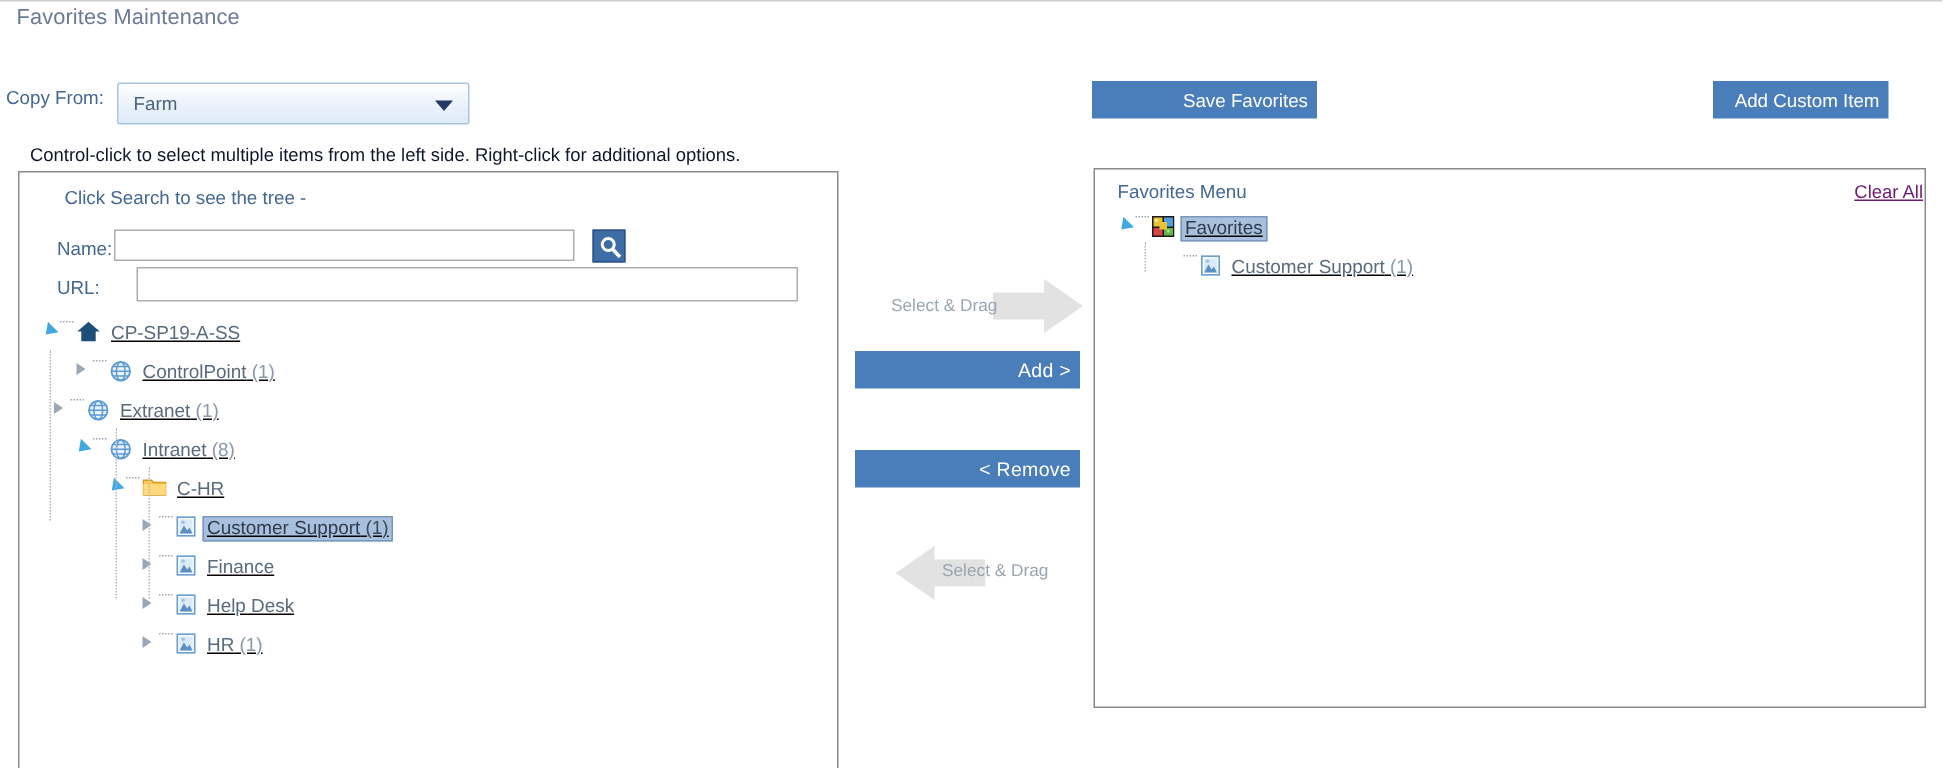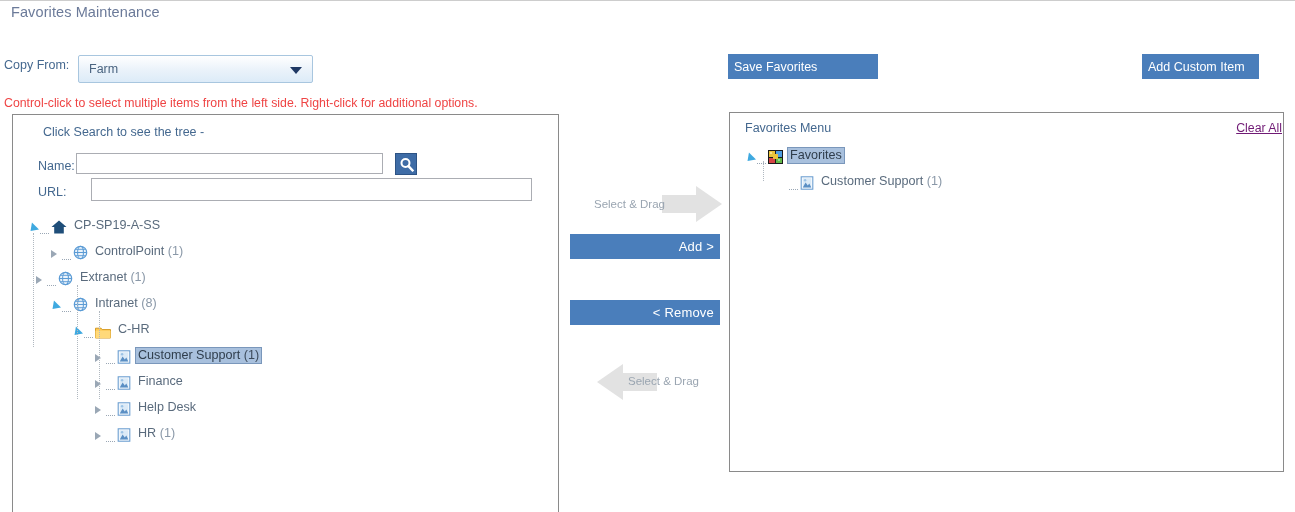--- a/index.html
+++ b/index.html
@@ -64,23 +64,23 @@
     right: 10px; top: 11px;
     width: 0; height: 0;
     border-left: 6px solid transparent;
     border-right: 6px solid transparent;
     border-top: 7px solid #1f3864;
   }
 
   
   .hint {
     position: absolute;
-    left: 4px; top: 96px;
+    left: 20px; top: 96px;
     font-size: 12.3px;
-    color: #ef4444;
+    color: #0f172a;
     white-space: nowrap;
   }
 
   
   .panel {
     position: absolute;
     box-sizing: border-box;
     border: 1px solid #8a8a8a;
     background: #ffffff;
   }
@@ -141,22 +141,23 @@
     cursor: pointer;
   }
   .search-btn svg { position: absolute; left: 3px; top: 3px; }
 
   
   .tree { position: absolute; left: 0; top: 0; }
   .tnode {
     position: absolute;
     height: 20px;
     display: flex;
-    align-items: flex-end;
-    white-space: nowrap;
+    align-items: flex-start;
+    white-space: nowrap;
+    text-decoration: underline;
   }
   .tlabel {
     font-size: 12.6px;
     color: #5a6b7d;
     padding: 1px 3px 2px 3px;
     white-space: nowrap;
   }
   .tlabel.sel {
     background: #a8c0dd;
     color: #2f3d4c;
@@ -246,21 +247,21 @@
   #add-btn    { left: 570px; top: 234px; width: 150px; height: 25px; }
   #remove-btn { left: 570px; top: 300px; width: 150px; height: 25px; }
 
   
   .topbtn {
     position: absolute;
     box-sizing: border-box;
     background: #4a7ebb;
     color: #ffffff;
     font-size: 12.5px;
-    text-align: left;
+    text-align: right;
     cursor: pointer;
     border: none;
     font-family: "Liberation Sans", sans-serif;
     white-space: nowrap;
   }
   #save-fav-btn    { left: 728px;  top: 54px; width: 150px; height: 25px; line-height: 25px; }
   #edit-custom-btn { left: 1032px; top: 54px; width: 107px; height: 25px; line-height: 25px; }
   #add-custom-btn  { left: 1142px; top: 54px; width: 117px; height: 25px; line-height: 25px; }
 </style>
 </head>

